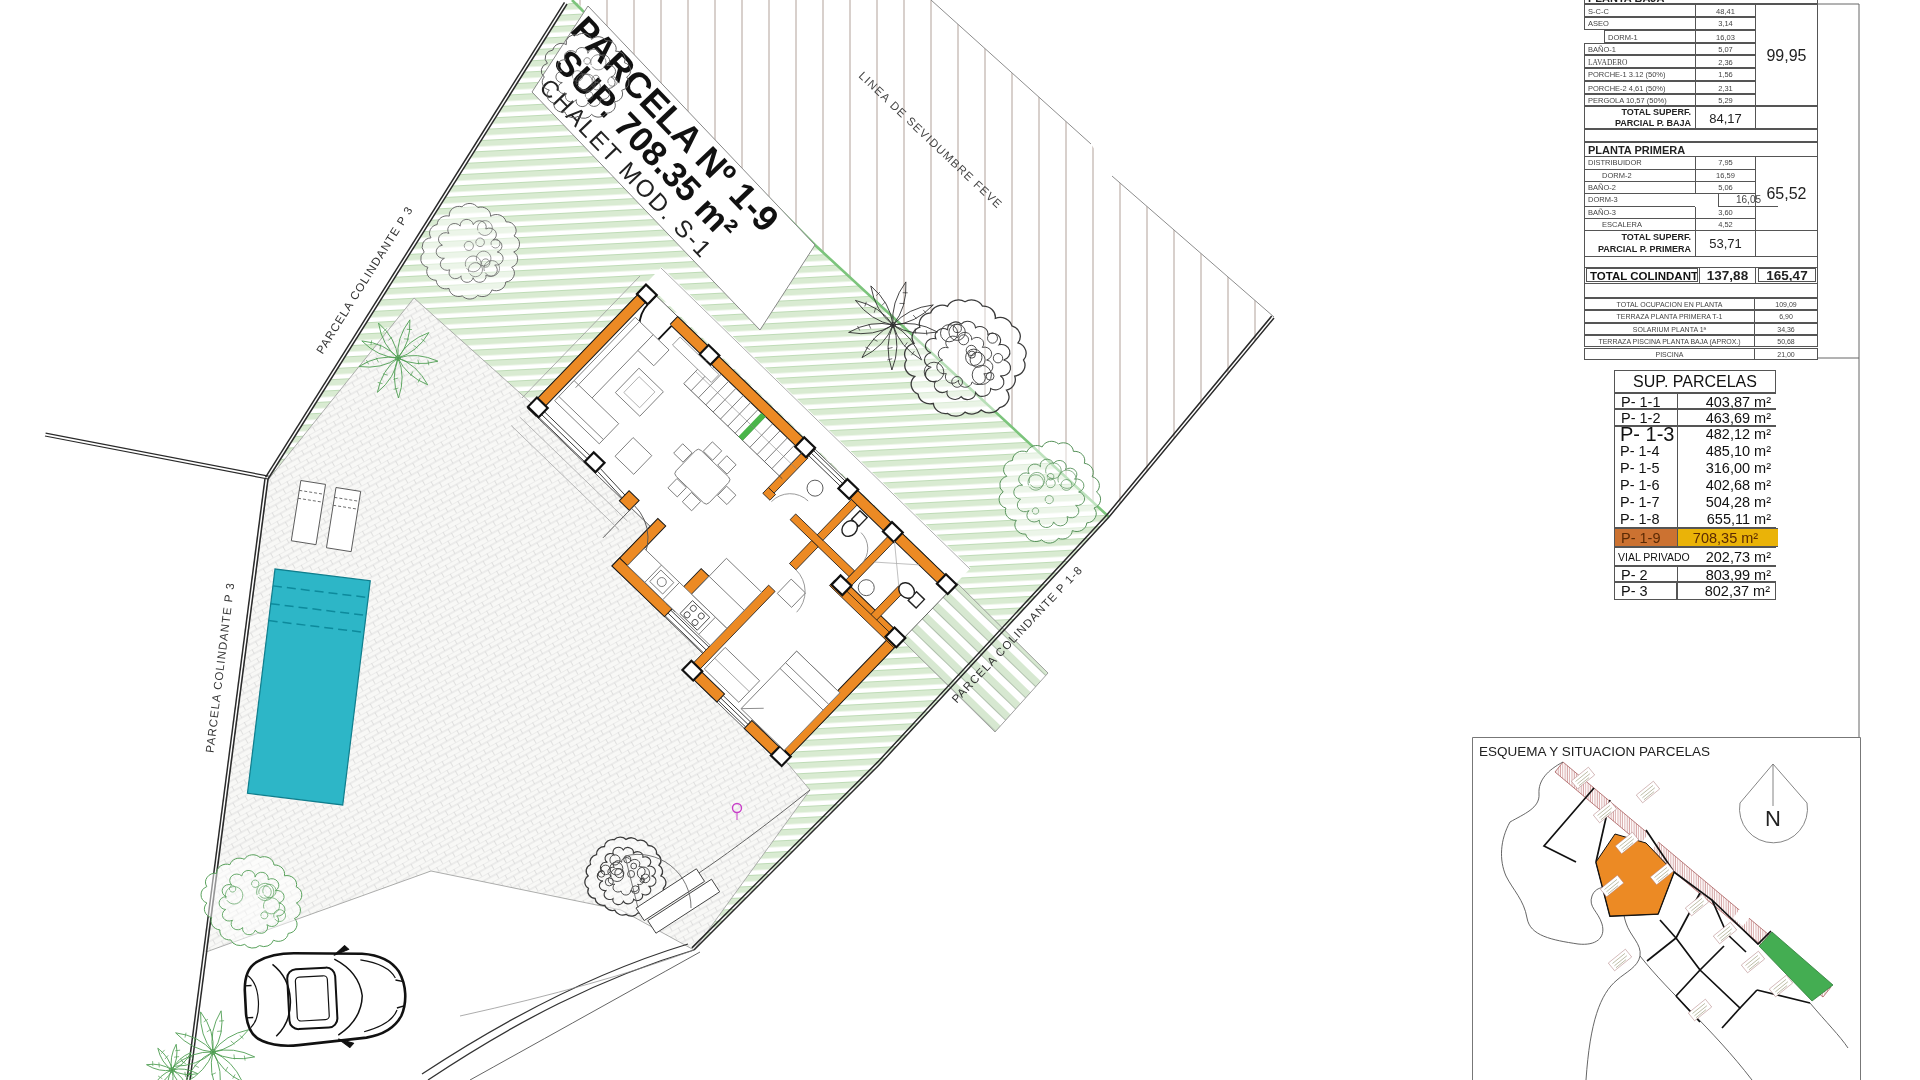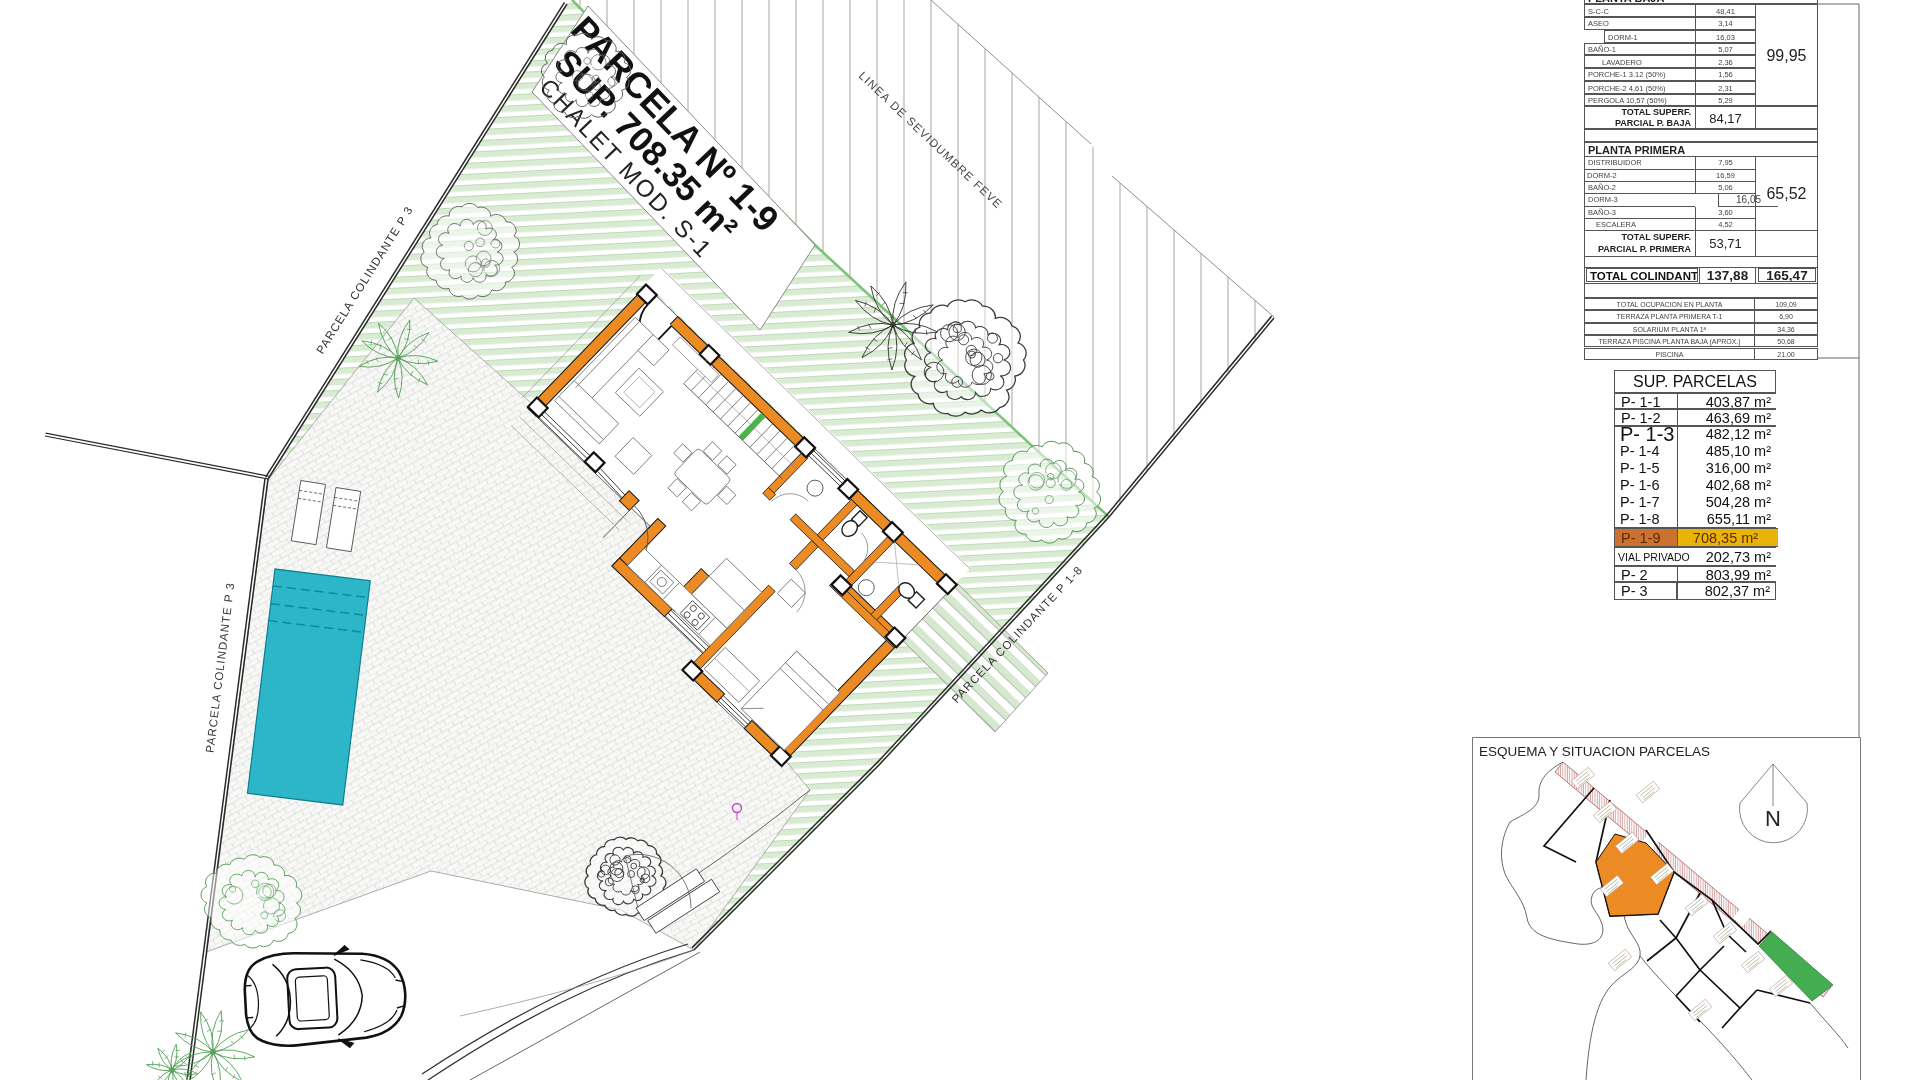--- a/index.html
+++ b/index.html
@@ -675,46 +675,46 @@
 
 <div style="position:absolute;left:1584px;top:-10px;width:234px;height:14px;box-sizing:border-box;font-size:11px;color:#222;overflow:hidden;white-space:nowrap;line-height:14px;border-left:1px solid #555;border-top:1px solid #555;border-right:1px solid #555;border-bottom:1px solid #555;text-align:left;padding-left:3px;font-weight:bold;">PLANTA BAJA</div>
 <div style="position:absolute;left:1584px;top:4px;width:111px;height:13px;box-sizing:border-box;font-size:7.5px;color:#444;overflow:hidden;white-space:nowrap;line-height:13px;border-left:1px solid #555;border-top:1px solid #555;border-bottom:1px solid #555;text-align:left;padding-left:3px;">S-C-C</div>
 <div style="position:absolute;left:1695px;top:4px;width:60px;height:13px;box-sizing:border-box;font-size:7.5px;color:#444;overflow:hidden;white-space:nowrap;line-height:13px;border-left:1px solid #555;border-top:1px solid #555;border-bottom:1px solid #555;text-align:center;">48,41</div>
 <div style="position:absolute;left:1584px;top:17px;width:111px;height:12.6px;box-sizing:border-box;font-size:7.5px;color:#444;overflow:hidden;white-space:nowrap;line-height:12.6px;border-left:1px solid #555;border-top:1px solid #555;border-bottom:1px solid #555;text-align:left;padding-left:3px;">ASEO</div>
 <div style="position:absolute;left:1695px;top:17px;width:60px;height:12.6px;box-sizing:border-box;font-size:7.5px;color:#444;overflow:hidden;white-space:nowrap;line-height:12.6px;border-left:1px solid #555;border-top:1px solid #555;border-bottom:1px solid #555;text-align:center;">3,14</div>
 <div style="position:absolute;left:1584px;top:29.6px;width:111px;height:13px;box-sizing:border-box;font-size:7.5px;color:#444;overflow:hidden;white-space:nowrap;line-height:13px;border-left:1px solid #555;border-top:1px solid #555;border-bottom:1px solid #555;text-align:left;padding-left:3px;margin-left:20px;">DORM-1</div>
 <div style="position:absolute;left:1695px;top:29.6px;width:60px;height:13px;box-sizing:border-box;font-size:7.5px;color:#444;overflow:hidden;white-space:nowrap;line-height:13px;border-left:1px solid #555;border-top:1px solid #555;border-bottom:1px solid #555;text-align:center;">16,03</div>
 <div style="position:absolute;left:1584px;top:42.6px;width:111px;height:12.6px;box-sizing:border-box;font-size:7.5px;color:#444;overflow:hidden;white-space:nowrap;line-height:12.6px;border-left:1px solid #555;border-top:1px solid #555;border-bottom:1px solid #555;text-align:left;padding-left:3px;">BAÑO-1</div>
 <div style="position:absolute;left:1695px;top:42.6px;width:60px;height:12.6px;box-sizing:border-box;font-size:7.5px;color:#444;overflow:hidden;white-space:nowrap;line-height:12.6px;border-left:1px solid #555;border-top:1px solid #555;border-bottom:1px solid #555;text-align:center;">5,07</div>
-<div style="position:absolute;left:1584px;top:55.2px;width:111px;height:13px;box-sizing:border-box;font-size:7.5px;color:#444;overflow:hidden;white-space:nowrap;line-height:13px;border-left:1px solid #555;border-top:1px solid #555;border-bottom:1px solid #555;text-align:left;padding-left:17px;">LAVADERO</div>
+<div style="position:absolute;left:1584px;top:55.2px;width:111px;height:13px;box-sizing:border-box;font-size:7.5px;color:#444;overflow:hidden;white-space:nowrap;line-height:13px;border-left:1px solid #555;border-top:1px solid #555;border-bottom:1px solid #555;text-align:left;padding-left:3px;font-family:Liberation Serif, serif;">LAVADERO</div>
 <div style="position:absolute;left:1695px;top:55.2px;width:60px;height:13px;box-sizing:border-box;font-size:7.5px;color:#444;overflow:hidden;white-space:nowrap;line-height:13px;border-left:1px solid #555;border-top:1px solid #555;border-bottom:1px solid #555;text-align:center;">2,36</div>
 <div style="position:absolute;left:1584px;top:68.2px;width:111px;height:12.6px;box-sizing:border-box;font-size:7.5px;color:#444;overflow:hidden;white-space:nowrap;line-height:12.6px;border-left:1px solid #555;border-top:1px solid #555;border-bottom:1px solid #555;text-align:left;padding-left:3px;">PORCHE-1 3.12 (50%)</div>
 <div style="position:absolute;left:1695px;top:68.2px;width:60px;height:12.6px;box-sizing:border-box;font-size:7.5px;color:#444;overflow:hidden;white-space:nowrap;line-height:12.6px;border-left:1px solid #555;border-top:1px solid #555;border-bottom:1px solid #555;text-align:center;">1,56</div>
 <div style="position:absolute;left:1584px;top:80.8px;width:111px;height:13px;box-sizing:border-box;font-size:7.5px;color:#444;overflow:hidden;white-space:nowrap;line-height:13px;border-left:1px solid #555;border-top:1px solid #555;border-bottom:1px solid #555;text-align:left;padding-left:3px;">PORCHE-2 4,61 (50%)</div>
 <div style="position:absolute;left:1695px;top:80.8px;width:60px;height:13px;box-sizing:border-box;font-size:7.5px;color:#444;overflow:hidden;white-space:nowrap;line-height:13px;border-left:1px solid #555;border-top:1px solid #555;border-bottom:1px solid #555;text-align:center;">2,31</div>
 <div style="position:absolute;left:1584px;top:93.8px;width:111px;height:12.6px;box-sizing:border-box;font-size:7.5px;color:#444;overflow:hidden;white-space:nowrap;line-height:12.6px;border-left:1px solid #555;border-top:1px solid #555;border-bottom:1px solid #555;text-align:left;padding-left:3px;">PERGOLA 10,57 (50%)</div>
 <div style="position:absolute;left:1695px;top:93.8px;width:60px;height:12.6px;box-sizing:border-box;font-size:7.5px;color:#444;overflow:hidden;white-space:nowrap;line-height:12.6px;border-left:1px solid #555;border-top:1px solid #555;border-bottom:1px solid #555;text-align:center;">5,29</div>
 <div style="position:absolute;left:1755px;top:4px;width:63px;height:102.39999999999999px;box-sizing:border-box;font-size:16px;color:#222;overflow:hidden;white-space:nowrap;line-height:102.39999999999999px;border-left:1px solid #555;border-top:1px solid #555;border-right:1px solid #555;border-bottom:1px solid #555;text-align:center;">99,95</div>
 <div style="position:absolute;left:1584px;top:106.39999999999999px;width:111px;height:23px;box-sizing:border-box;font-size:9px;color:#222;overflow:hidden;white-space:nowrap;line-height:11px;border-left:1px solid #555;border-top:1px solid #555;border-bottom:1px solid #555;text-align:right;padding-right:4px;font-weight:bold;">TOTAL SUPERF.<br>PARCIAL P. BAJA</div>
 <div style="position:absolute;left:1695px;top:106.39999999999999px;width:60px;height:23px;box-sizing:border-box;font-size:13px;color:#222;overflow:hidden;white-space:nowrap;line-height:23px;border-left:1px solid #555;border-top:1px solid #555;border-bottom:1px solid #555;text-align:center;">84,17</div>
 <div style="position:absolute;left:1755px;top:106.39999999999999px;width:63px;height:23px;box-sizing:border-box;font-size:8px;color:#222;overflow:hidden;white-space:nowrap;line-height:23px;border-left:1px solid #555;border-top:1px solid #555;border-right:1px solid #555;border-bottom:1px solid #555;text-align:left;padding-left:3px;"></div>
 <div style="position:absolute;left:1584px;top:129.39999999999998px;width:234px;height:13px;box-sizing:border-box;font-size:8px;color:#222;overflow:hidden;white-space:nowrap;line-height:13px;border-left:1px solid #555;border-top:1px solid #555;border-right:1px solid #555;border-bottom:1px solid #555;text-align:left;padding-left:3px;"></div>
 
 <div style="position:absolute;left:1584px;top:142.39999999999998px;width:234px;height:15px;box-sizing:border-box;font-size:11px;color:#222;overflow:hidden;white-space:nowrap;line-height:15px;border-left:1px solid #555;border-top:1px solid #555;border-right:1px solid #555;border-bottom:1px solid #555;text-align:left;padding-left:3px;font-weight:bold;">PLANTA PRIMERA</div>
 <div style="position:absolute;left:1584px;top:157.39999999999998px;width:111px;height:12.3px;box-sizing:border-box;font-size:7.5px;color:#444;overflow:hidden;white-space:nowrap;line-height:12.3px;border-left:1px solid #555;border-bottom:1px solid #555;text-align:left;padding-left:3px;">DISTRIBUIDOR</div>
 <div style="position:absolute;left:1695px;top:157.39999999999998px;width:60px;height:12.3px;box-sizing:border-box;font-size:7.5px;color:#444;overflow:hidden;white-space:nowrap;line-height:12.3px;border-left:1px solid #555;border-bottom:1px solid #555;text-align:center;">7,95</div>
-<div style="position:absolute;left:1584px;top:169.7px;width:111px;height:12.3px;box-sizing:border-box;font-size:7.5px;color:#444;overflow:hidden;white-space:nowrap;line-height:12.3px;border-left:1px solid #555;border-bottom:1px solid #555;text-align:left;padding-left:2px;">DORM-2</div>
+<div style="position:absolute;left:1584px;top:169.7px;width:111px;height:12.3px;box-sizing:border-box;font-size:7.5px;color:#444;overflow:hidden;white-space:nowrap;line-height:12.3px;border-left:1px solid #555;border-bottom:1px solid #555;text-align:left;padding-left:17px;">DORM-2</div>
 <div style="position:absolute;left:1695px;top:169.7px;width:60px;height:12.3px;box-sizing:border-box;font-size:7.5px;color:#444;overflow:hidden;white-space:nowrap;line-height:12.3px;border-left:1px solid #555;border-bottom:1px solid #555;text-align:center;">16,59</div>
 <div style="position:absolute;left:1584px;top:182.0px;width:111px;height:12.3px;box-sizing:border-box;font-size:7.5px;color:#444;overflow:hidden;white-space:nowrap;line-height:12.3px;border-left:1px solid #555;border-bottom:1px solid #555;text-align:left;padding-left:3px;">BAÑO-2</div>
 <div style="position:absolute;left:1695px;top:182.0px;width:60px;height:12.3px;box-sizing:border-box;font-size:7.5px;color:#444;overflow:hidden;white-space:nowrap;line-height:12.3px;border-left:1px solid #555;border-bottom:1px solid #555;text-align:center;">5,06</div>
 <div style="position:absolute;left:1584px;top:194.3px;width:111px;height:12.3px;box-sizing:border-box;font-size:7.5px;color:#444;overflow:hidden;white-space:nowrap;line-height:12.3px;border-left:1px solid #555;border-bottom:1px solid #555;text-align:left;padding-left:3px;">DORM-3</div>
 <div style="position:absolute;left:1718px;top:194.3px;width:60px;height:12.3px;box-sizing:border-box;font-size:10px;color:#444;overflow:hidden;white-space:nowrap;line-height:12.3px;border-left:1px solid #555;border-bottom:1px solid #555;text-align:center;">16,05</div>
 <div style="position:absolute;left:1584px;top:206.60000000000002px;width:111px;height:12.3px;box-sizing:border-box;font-size:7.5px;color:#444;overflow:hidden;white-space:nowrap;line-height:12.3px;border-left:1px solid #555;border-bottom:1px solid #555;text-align:left;padding-left:3px;">BAÑO-3</div>
 <div style="position:absolute;left:1695px;top:206.60000000000002px;width:60px;height:12.3px;box-sizing:border-box;font-size:7.5px;color:#444;overflow:hidden;white-space:nowrap;line-height:12.3px;border-left:1px solid #555;border-bottom:1px solid #555;text-align:center;">3,60</div>
-<div style="position:absolute;left:1584px;top:218.90000000000003px;width:111px;height:12.3px;box-sizing:border-box;font-size:7.5px;color:#444;overflow:hidden;white-space:nowrap;line-height:12.3px;border-left:1px solid #555;border-bottom:1px solid #555;text-align:left;padding-left:11px;">ESCALERA</div>
+<div style="position:absolute;left:1584px;top:218.90000000000003px;width:111px;height:12.3px;box-sizing:border-box;font-size:7.5px;color:#444;overflow:hidden;white-space:nowrap;line-height:12.3px;border-left:1px solid #555;border-bottom:1px solid #555;text-align:left;padding-left:17px;">ESCALERA</div>
 <div style="position:absolute;left:1695px;top:218.90000000000003px;width:60px;height:12.3px;box-sizing:border-box;font-size:7.5px;color:#444;overflow:hidden;white-space:nowrap;line-height:12.3px;border-left:1px solid #555;border-bottom:1px solid #555;text-align:center;">4,52</div>
 <div style="position:absolute;left:1755px;top:157.39999999999998px;width:63px;height:73.80000000000007px;box-sizing:border-box;font-size:16px;color:#222;overflow:hidden;white-space:nowrap;line-height:73.80000000000007px;border-left:1px solid #555;border-right:1px solid #555;border-bottom:1px solid #555;text-align:center;">65,52</div>
 <div style="position:absolute;left:1584px;top:231.20000000000005px;width:111px;height:25.7px;box-sizing:border-box;font-size:9px;color:#222;overflow:hidden;white-space:nowrap;line-height:12px;border-left:1px solid #555;border-bottom:1px solid #555;text-align:right;padding-right:4px;font-weight:bold;">TOTAL SUPERF.<br>PARCIAL P. PRIMERA</div>
 <div style="position:absolute;left:1695px;top:231.20000000000005px;width:60px;height:25.7px;box-sizing:border-box;font-size:13px;color:#222;overflow:hidden;white-space:nowrap;line-height:25.7px;border-left:1px solid #555;border-bottom:1px solid #555;text-align:center;">53,71</div>
 <div style="position:absolute;left:1755px;top:231.20000000000005px;width:63px;height:25.7px;box-sizing:border-box;font-size:8px;color:#222;overflow:hidden;white-space:nowrap;line-height:25.7px;border-left:1px solid #555;border-right:1px solid #555;border-bottom:1px solid #555;text-align:left;padding-left:3px;"></div>
 <div style="position:absolute;left:1584px;top:256.90000000000003px;width:234px;height:10px;box-sizing:border-box;font-size:8px;color:#222;overflow:hidden;white-space:nowrap;line-height:10px;border-left:1px solid #555;border-right:1px solid #555;text-align:left;padding-left:3px;"></div>
 
 <div style="position:absolute;left:1584px;top:266.90000000000003px;width:234px;height:17px;box-sizing:border-box;font-size:8px;color:#222;overflow:hidden;white-space:nowrap;line-height:17px;border-left:1px solid #555;border-top:1px solid #555;border-right:1px solid #555;border-bottom:1px solid #555;text-align:left;padding-left:3px;"></div>
 <div style="position:absolute;left:1586px;top:268.40000000000003px;width:112px;height:14px;box-sizing:border-box;font-size:11.5px;color:#111;overflow:hidden;white-space:nowrap;line-height:14px;border-left:1px solid #555;border-top:1px solid #555;border-right:1px solid #555;border-bottom:1px solid #555;text-align:left;padding-left:3px;font-weight:bold;">TOTAL COLINDANTE</div>
 <div style="position:absolute;left:1699px;top:266.90000000000003px;width:57px;height:17px;box-sizing:border-box;font-size:13.5px;color:#222;overflow:hidden;white-space:nowrap;line-height:17px;border-left:1px solid #555;border-right:1px solid #555;text-align:center;font-weight:bold;">137,88</div>

